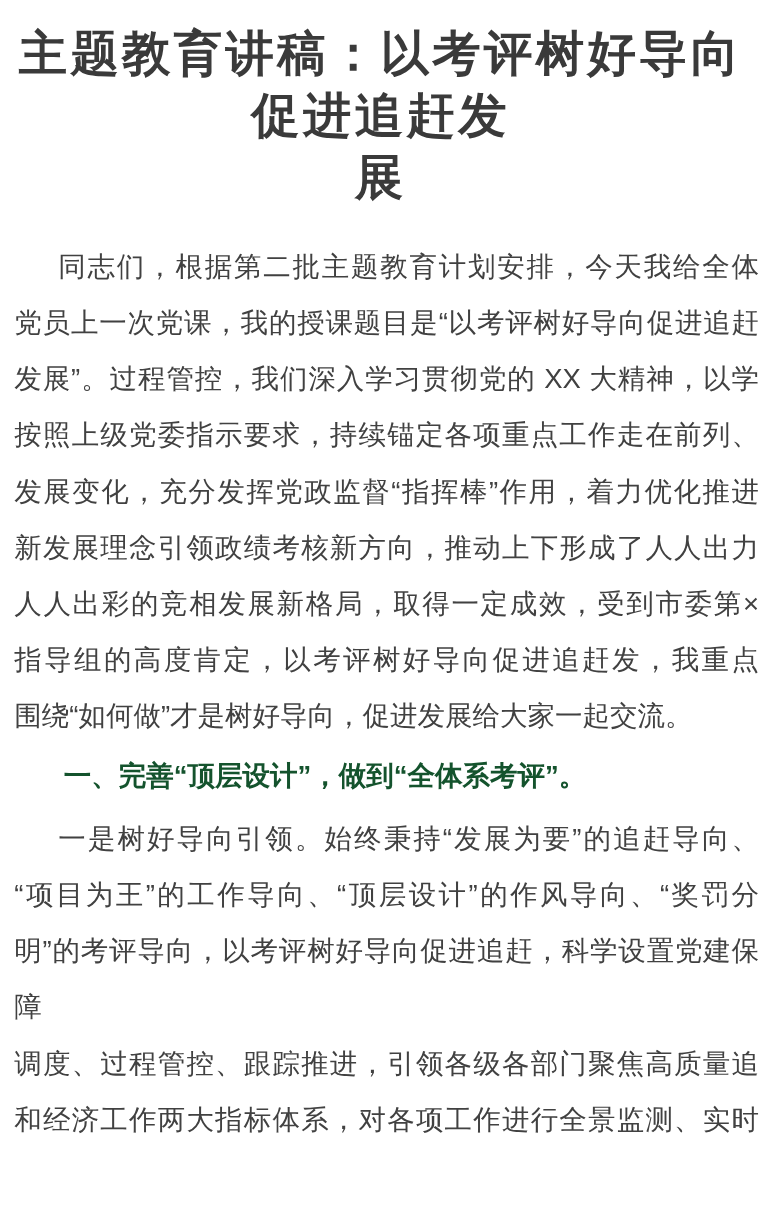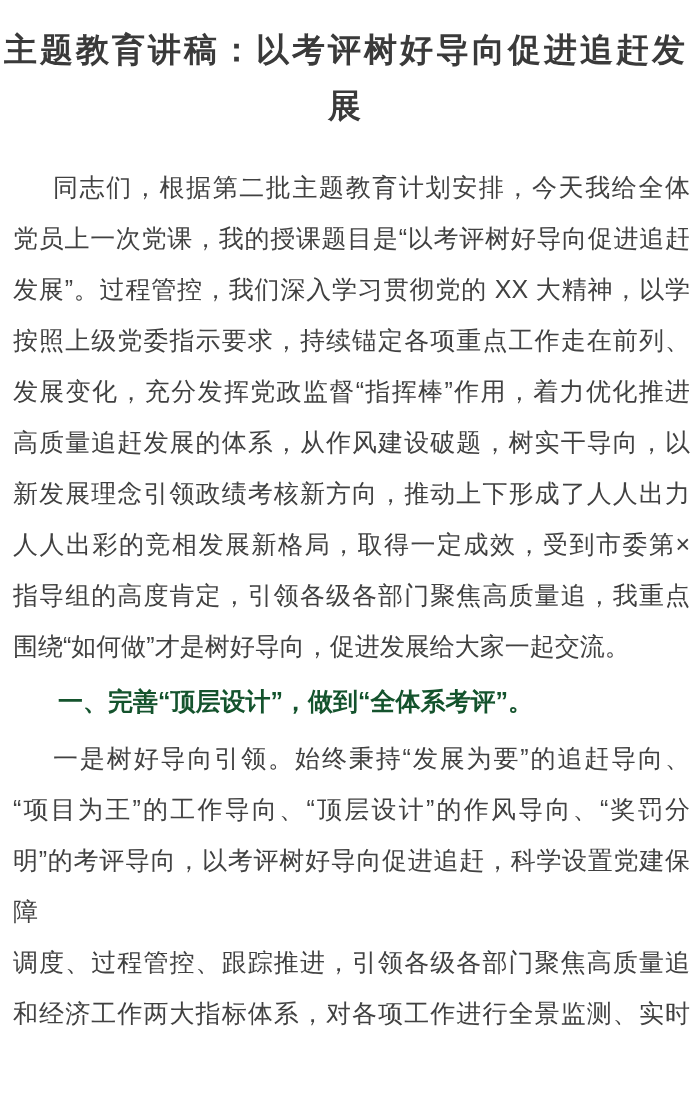--- a/index.html
+++ b/index.html
@@ -9,21 +9,21 @@
     background: #ffffff;
     overflow: hidden;
     font-family: "Liberation Sans", "DejaVu Sans", sans-serif;
   }
   .doc {
     padding: 22px 3px 0 2px;
     box-sizing: border-box;
   }
   .title {
     margin: 0;
-    font-size: 33px;
+    font-size: 44px;
     font-weight: bold;
     letter-spacing: 3px;
     line-height: 56px;
     text-align: center;
   }
   .content {
     margin-top: 28px;
     font-size: 25px;
     line-height: 51px;
   }
@@ -52,24 +52,23 @@
       <div class="title-line">主题教育讲稿：以考评树好导向促进追赶发</div>
       <div class="title-line">展</div>
     </h1>
   <div class="content" id="doc-content" style="color: rgb(65, 65, 65);">
       <div class="block paragraph">
         <div class="line indent fill">同志们，根据第二批主题教育计划安排，今天我给全体</div>
         <div class="line fill">党员上一次党课，我的授课题目是“以考评树好导向促进追赶</div>
         <div class="line fill">发展”。过程管控，我们深入学习贯彻党的 XX 大精神，以学</div>
         <div class="line fill">按照上级党委指示要求，持续锚定各项重点工作走在前列、</div>
         <div class="line fill">发展变化，充分发挥党政监督“指挥棒”作用，着力优化推进</div>
-        <div class="line fill">高质量追赶发展的体系，从作风建设破题，树实干导向，以</div>
         <div class="line fill">新发展理念引领政绩考核新方向，推动上下形成了人人出力</div>
         <div class="line fill">人人出彩的竞相发展新格局，取得一定成效，受到市委第×</div>
-        <div class="line fill">指导组的高度肯定，引领各级各部门聚焦高质量追，我重点</div>
+        <div class="line fill">指导组的高度肯定，以考评树好导向促进追赶发，我重点</div>
         <div class="line">围绕“如何做”才是树好导向，促进发展给大家一起交流。</div>
       </div>
       <div class="block heading" style="color: #14532d;">
         <div class="line indent">一、完善“顶层设计”，做到“全体系考评”。</div>
       </div>
       <div class="block paragraph">
         <div class="line indent fill">一是树好导向引领。始终秉持“发展为要”的追赶导向、</div>
         <div class="line fill">“项目为王”的工作导向、“顶层设计”的作风导向、“奖罚分</div>
         <div class="line fill">明”的考评导向，以考评树好导向促进追赶，科学设置党建保障</div>
         <div class="line fill">调度、过程管控、跟踪推进，引领各级各部门聚焦高质量追</div>

